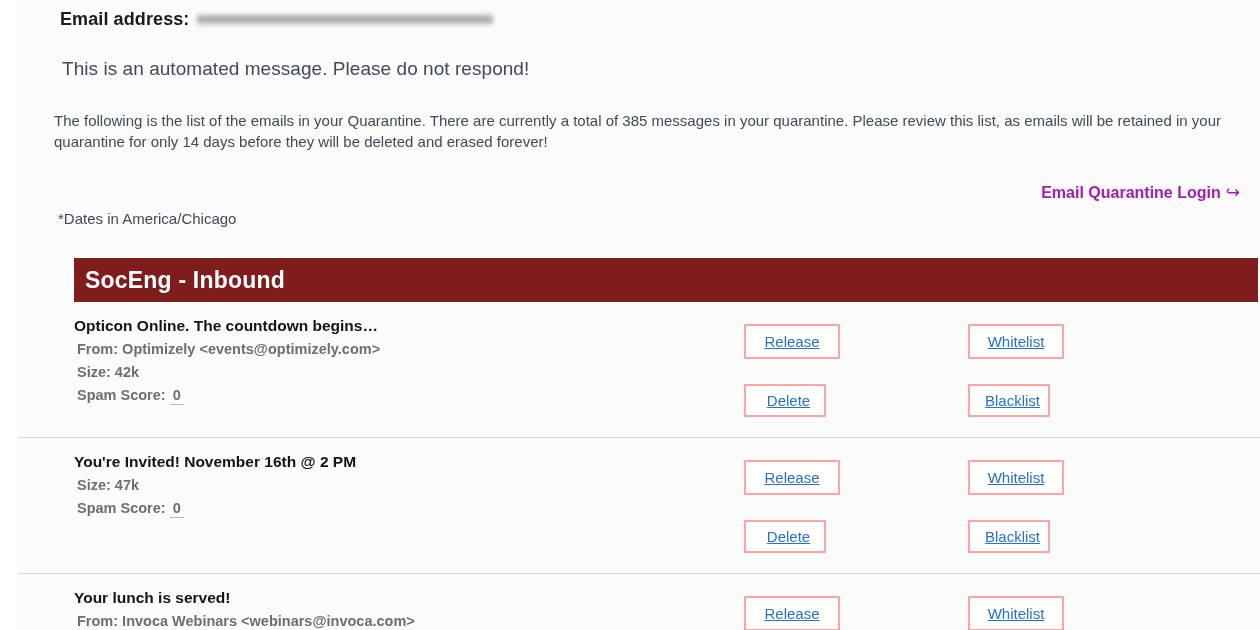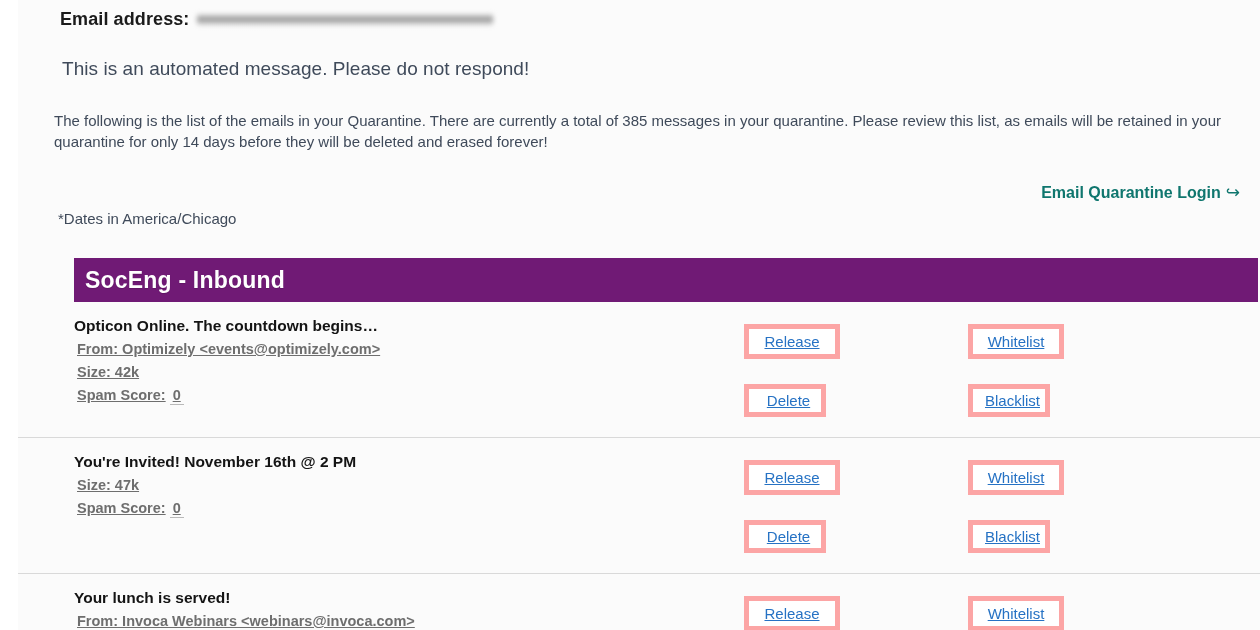--- a/index.html
+++ b/index.html
@@ -82,21 +82,21 @@
     line-height: 21px;
     color: #3f4a5a;
   }
 
   .quarantine-login {
     position: absolute;
     right: 20px;
     top: 182px;
     font-size: 16px;
     font-weight: bold;
-    color: #0f766e;
+    color: #a21caf;
     text-decoration: none;
     white-space: nowrap;
   }
   .quarantine-login .arrow-glyph {
     margin-left: 5px;
     font-weight: normal;
     font-size: 17px;
   }
 
   .dates-note {
@@ -107,21 +107,21 @@
     color: #3f4a5a;
   }
 
   
   .section-bar {
     position: absolute;
     left: 56px;
     top: 258px;
     width: 1184px;
     height: 44px;
-    background: #701a75;
+    background: #7f1d1d;
     box-sizing: border-box;
     display: flex;
     align-items: center;
   }
   .section-bar-title {
     color: #ffffff;
     font-size: 23px;
     font-weight: bold;
     padding-left: 11px;
     letter-spacing: 0.2px;
@@ -155,21 +155,20 @@
     margin-bottom: 2px;
     white-space: nowrap;
   }
   .msg-meta {
     font-size: 14.5px;
     font-weight: bold;
     color: #6e6e6e;
     line-height: 23px;
     padding-left: 3px;
     white-space: nowrap;
-    text-decoration: underline;
   }
   .msg-meta .score-value {
     color: #6e6e6e;
     border-bottom: 1px solid #b9b9b9;
     padding: 0 3px 1px 3px;
     margin-left: 4px;
   }
 
   
   .actions {
@@ -181,21 +180,21 @@
   .action-line {
     display: flex;
     align-items: flex-start;
     height: 60px;
   }
   .btn {
     display: inline-flex;
     align-items: center;
     justify-content: center;
     box-sizing: border-box;
-    border: 5px solid #fca5a5;
+    border: 2px solid #fca5a5;
     background: #ffffff;
     color: #2672c4;
     font-size: 15px;
     text-decoration: underline;
     cursor: pointer;
     padding: 0;
   }
   .btn-primary {   
     width: 96px;
     height: 35px;

